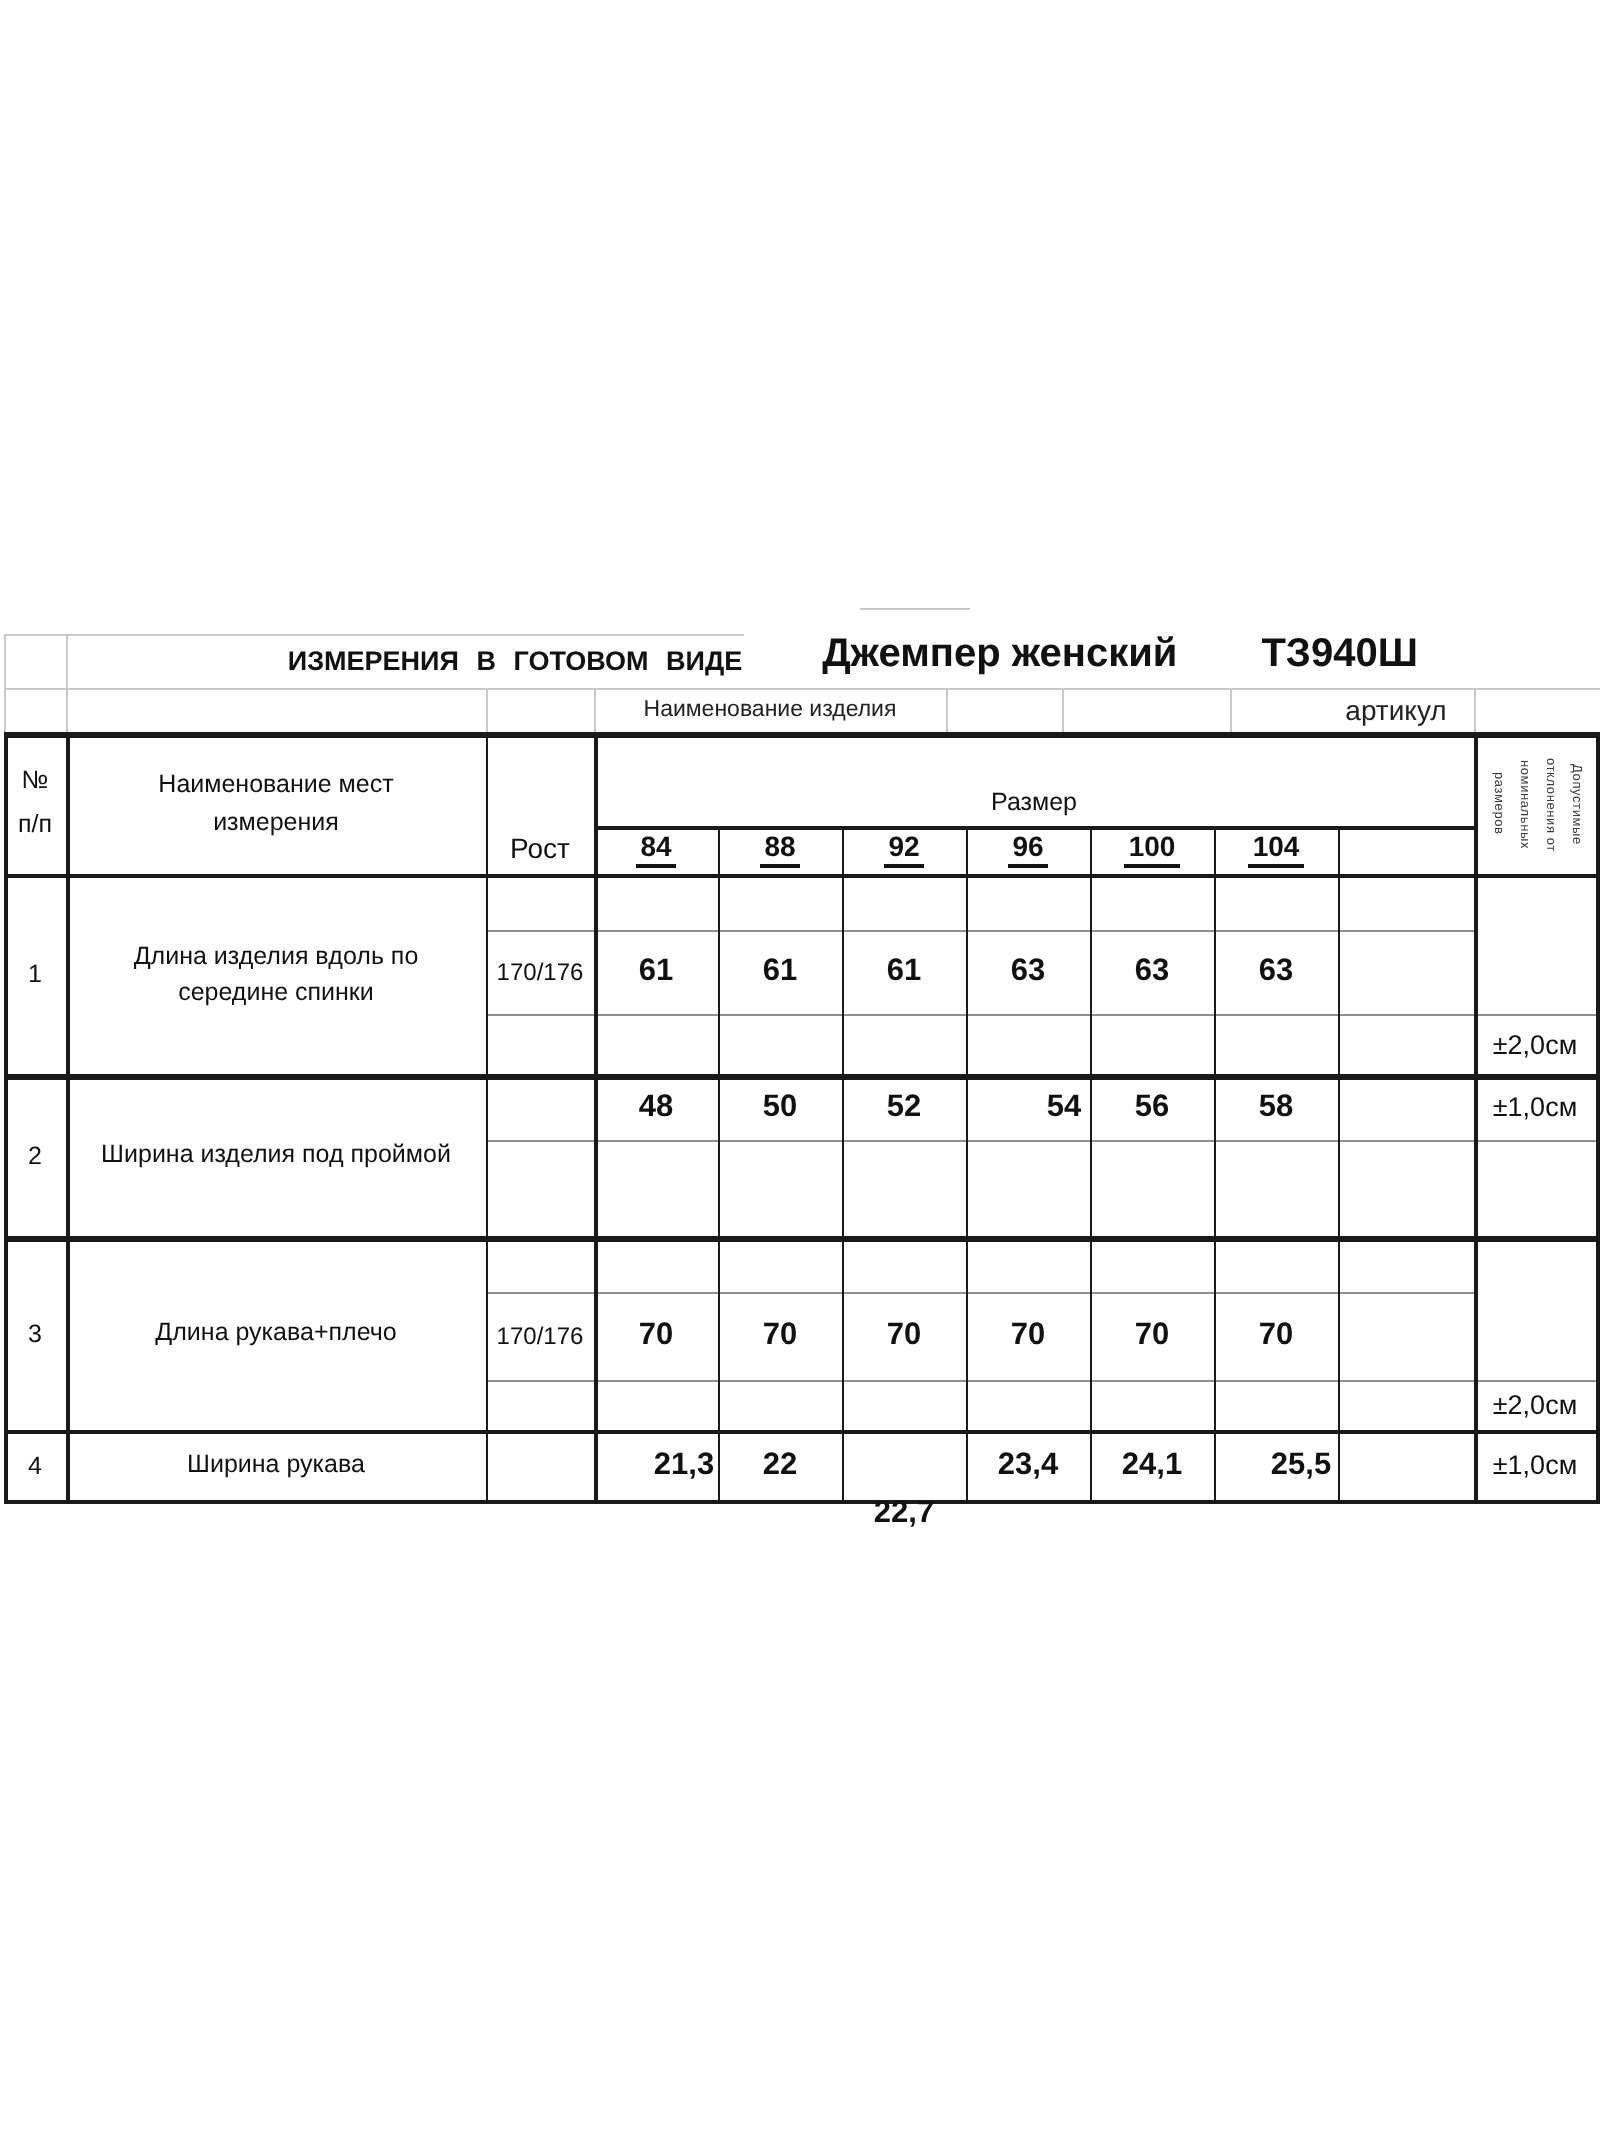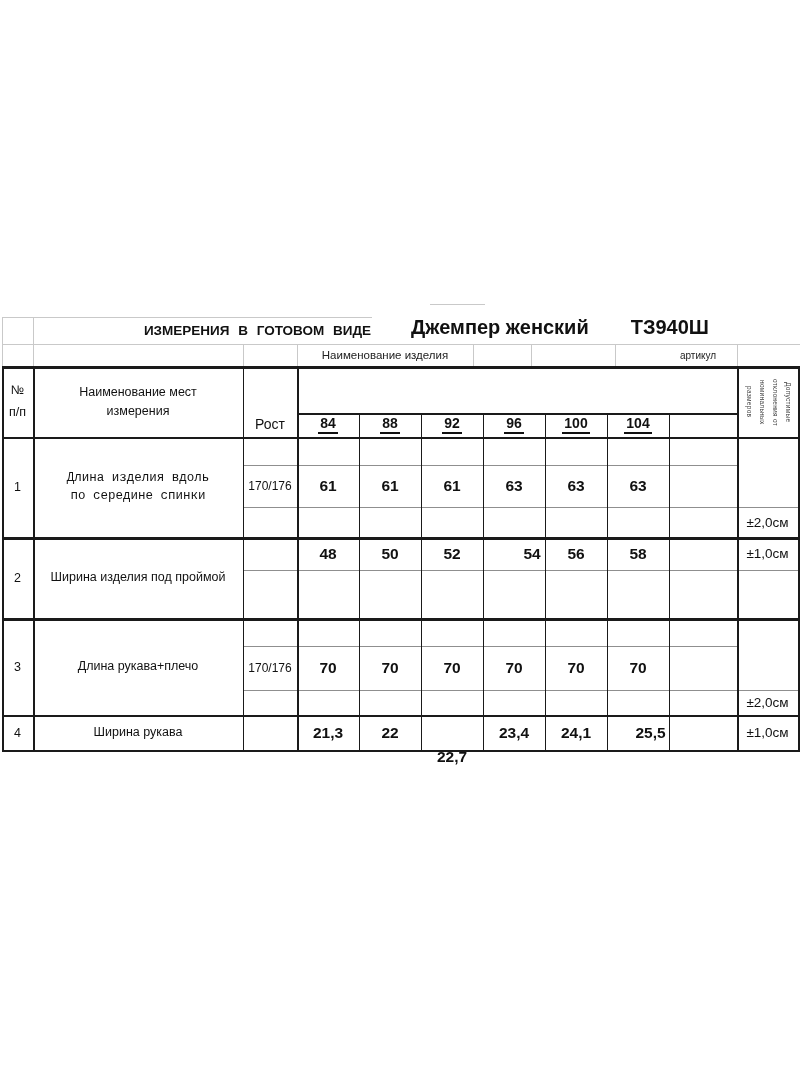--- a/index.html
+++ b/index.html
@@ -64,28 +64,29 @@
   </div>
 
   <div class="cell" style="left:110px;top:318px;width:295px;height:25px;font-size:13.5px;font-weight:bold;word-spacing:5px;">ИЗМЕРЕНИЯ В ГОТОВОМ ВИДЕ</div>
 
   <div class="cell" style="left:400px;top:311px;width:320px;height:33px;gap:42px;font-size:20px;font-weight:bold;">
     <span>Джемпер женский</span>
     <span>ТЗ940Ш</span>
   </div>
 
   <div class="cell" style="left:297px;top:345px;width:176px;height:20px;font-size:11.5px;color:#222;">Наименование изделия</div>
-  <div class="cell" style="left:615px;top:345px;width:122px;height:20px;font-size:10px;color:#222;padding-left:44px;">артикул</div>
+  <div class="cell" style="left:615px;top:345px;width:122px;height:20px;font-size:14px;color:#222;padding-left:44px;">артикул</div>
 
   <div class="cell" style="left:2px;top:366px;width:31px;height:71px;flex-direction:column;font-size:12.5px;line-height:1.7;">
     <span>№</span>
     <span>п/п</span>
   </div>
   <div class="cell lbl" style="left:33px;top:366px;width:210px;height:71px;padding:0 30px;">Наименование мест измерения</div>
   <div class="cell" style="left:243px;top:366px;width:54px;height:71px;align-items:flex-end;padding-bottom:5px;font-size:14px;">Рост</div>
+  <div class="cell" style="left:297px;top:366px;width:440px;height:47px;align-items:flex-end;padding-bottom:5px;font-size:12.5px;">Размер</div>
 
   <div class="cell" style="left:297px;top:413px;width:62px;height:24px;">
       <span class="sizehead">84</span>
     </div>
   <div class="cell" style="left:359px;top:413px;width:62px;height:24px;">
       <span class="sizehead">88</span>
     </div>
   <div class="cell" style="left:421px;top:413px;width:62px;height:24px;">
       <span class="sizehead">92</span>
     </div>
@@ -97,21 +98,21 @@
     </div>
   <div class="cell" style="left:607px;top:413px;width:62px;height:24px;">
       <span class="sizehead">104</span>
     </div>
 
   <div class="cell" style="left:739px;top:368px;width:59px;height:68px;">
     <span class="vert">Допустимые отклонения от номинальных размеров</span>
   </div>
 
   <div class="cell num" style="left:2px;top:437px;width:31px;height:100px;">1</div>
-  <div class="cell lbl" style="left:33px;top:437px;width:210px;height:100px;padding:0 25px;font-family:Liberation Mono, monospace;">Длина изделия вдоль по середине спинки</div>
+  <div class="cell lbl" style="left:33px;top:437px;width:210px;height:100px;padding:0 25px;">Длина изделия вдоль по середине спинки</div>
   <div class="cell" style="left:243px;top:465px;width:54px;height:42px;font-size:12px;">170/176</div>
   <div class="cell val" style="left:297px;top:465px;width:62px;height:42px;">61</div>
   <div class="cell val" style="left:359px;top:465px;width:62px;height:42px;">61</div>
   <div class="cell val" style="left:421px;top:465px;width:62px;height:42px;">61</div>
   <div class="cell val" style="left:483px;top:465px;width:62px;height:42px;">63</div>
   <div class="cell val" style="left:545px;top:465px;width:62px;height:42px;">63</div>
   <div class="cell val" style="left:607px;top:465px;width:62px;height:42px;">63</div>
   <div class="cell tol" style="left:737px;top:507px;width:61px;height:30px;">±2,0см</div>
 
   <div class="cell num" style="left:2px;top:537px;width:31px;height:81px;">2</div>
@@ -130,21 +131,21 @@
   <div class="cell val" style="left:297px;top:646px;width:62px;height:44px;">70</div>
   <div class="cell val" style="left:359px;top:646px;width:62px;height:44px;">70</div>
   <div class="cell val" style="left:421px;top:646px;width:62px;height:44px;">70</div>
   <div class="cell val" style="left:483px;top:646px;width:62px;height:44px;">70</div>
   <div class="cell val" style="left:545px;top:646px;width:62px;height:44px;">70</div>
   <div class="cell val" style="left:607px;top:646px;width:62px;height:44px;">70</div>
   <div class="cell tol" style="left:737px;top:690px;width:61px;height:25px;">±2,0см</div>
 
   <div class="cell num" style="left:2px;top:715px;width:31px;height:35px;">4</div>
   <div class="cell lbl" style="left:33px;top:715px;width:210px;height:35px;padding:0 8px;">Ширина рукава</div>
-  <div class="cell val" style="left:297px;top:715px;width:62px;height:35px;">21,3</div>
+  <div class="cell val" style="left:311px;top:715px;width:62px;height:35px;">21,3</div>
   <div class="cell val" style="left:359px;top:715px;width:62px;height:35px;">22</div>
   <div class="cell val" style="left:421px;top:715px;width:62px;height:35px;margin-top:24px;">22,7</div>
   <div class="cell val" style="left:483px;top:715px;width:62px;height:35px;">23,4</div>
   <div class="cell val" style="left:545px;top:715px;width:62px;height:35px;">24,1</div>
   <div class="cell val" style="left:607px;top:715px;width:62px;height:35px;padding-left:25px;">25,5</div>
   <div class="cell tol" style="left:737px;top:715px;width:61px;height:35px;">±1,0см</div>
 
 </div>
 
 </body></html>

